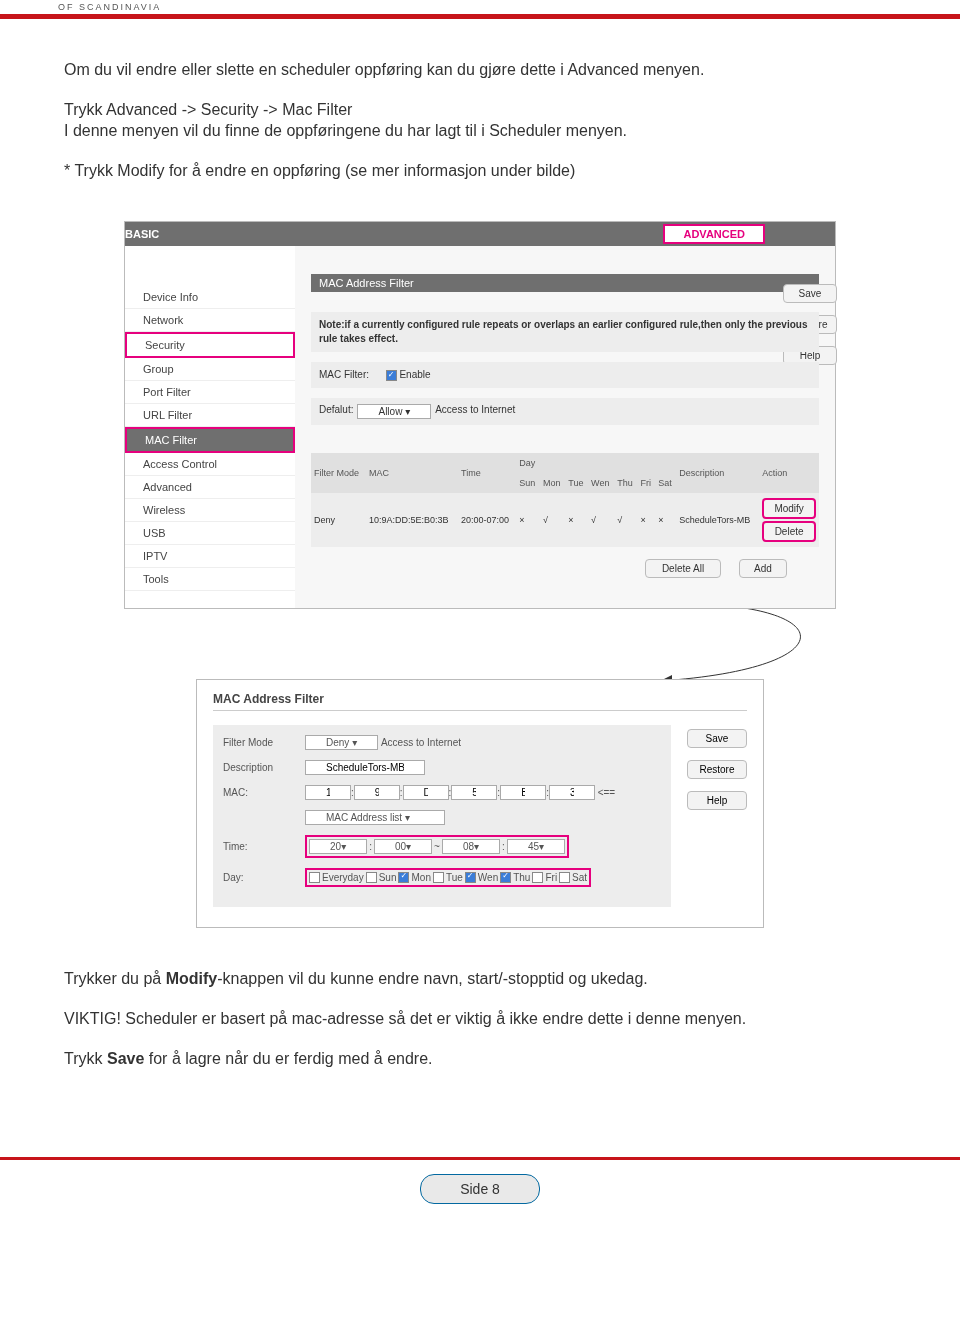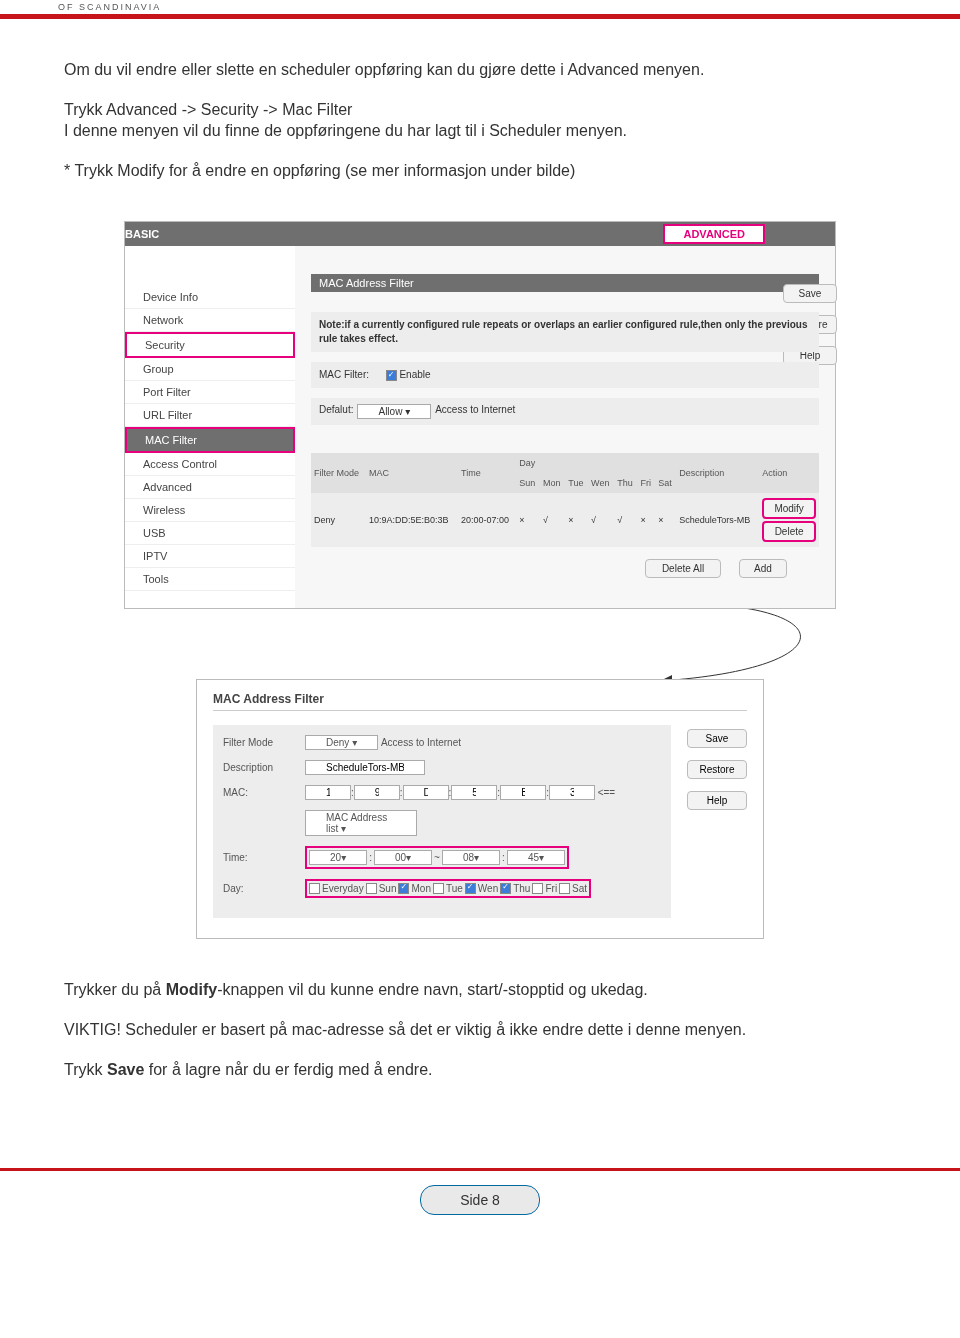--- a/index.html
+++ b/index.html
@@ -177,21 +177,21 @@
         <input class="sel macbox" value="10" style=""> :
         <input class="sel macbox" value="9A" style=""> :
         <input class="sel macbox" value="DD" style=""> :
         <input class="sel macbox" value="5E" style=""> :
         <input class="sel macbox" value="B0" style=""> :
         <input class="sel macbox" value="3B" style="">
         &nbsp;<span>&lt;==</span>
       </div>
       <div class="form-row">
         <label></label>
-        <span class="sel" style="width:112px"><span>MAC Address list</span> ▾</span>
+        <span class="sel" style="width:140px"><span>MAC Address list</span> ▾</span>
       </div>
       <div class="form-row">
         <label>Time:</label>
         <span class="hl-pink">
           <span class="sel"><span>20</span>▾</span>
               <span>:</span>
           <span class="sel"><span>00</span>▾</span>
               <span>~</span>
           <span class="sel"><span>08</span>▾</span>
               <span>:</span>

